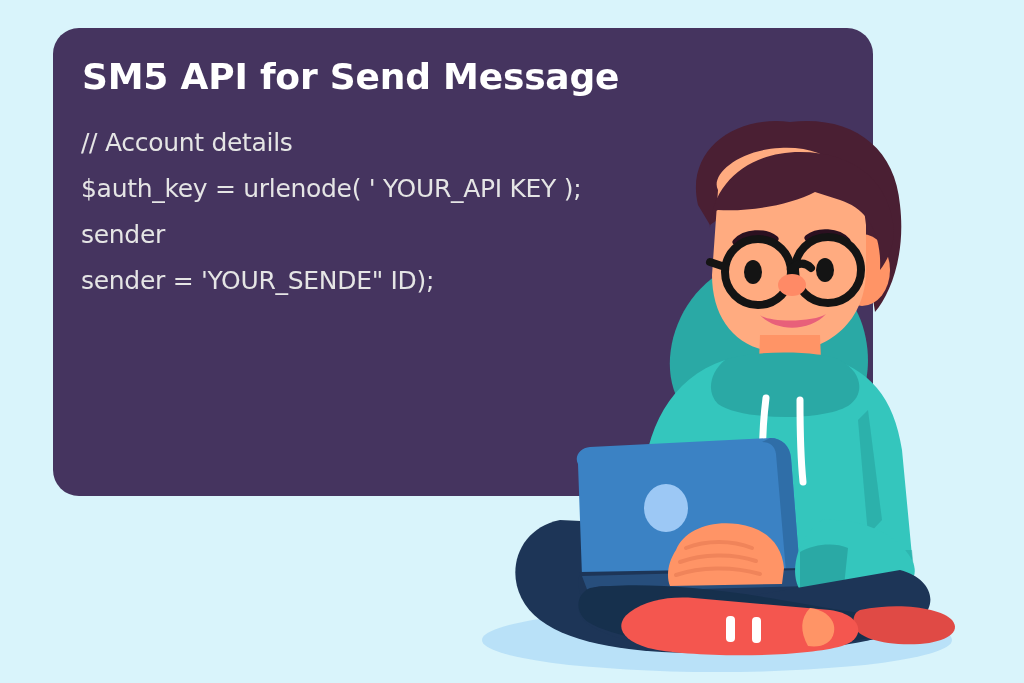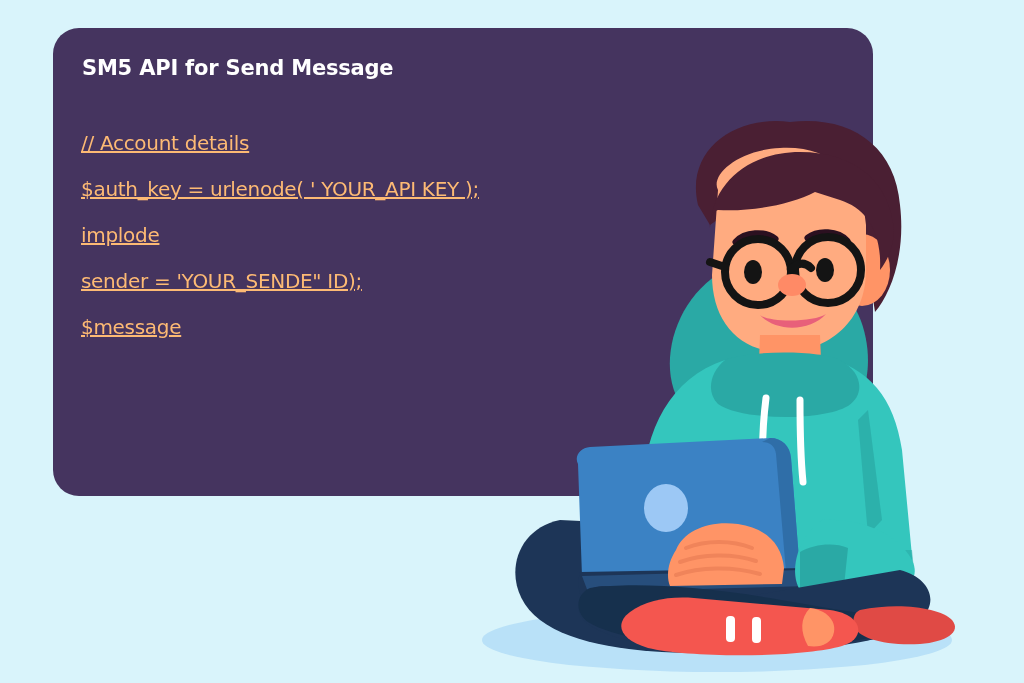--- a/index.html
+++ b/index.html
@@ -40,40 +40,39 @@
     width: 820px;
     height: 468px;
     background: #45345f;
     border-radius: 26px;
   }
   .card-title {
     position: absolute;
     left: 29px;
     top: 28px;
     font-family: "DejaVu Sans", sans-serif;
-    font-size: 21px;
+    font-size: 36px;
     font-weight: bold;
     color: #ffffff;
     letter-spacing: -0.2px;
     white-space: nowrap;
   }
   .code-lines {
     position: absolute;
     left: 28px;
     top: 92px;
     width: 760px;
   }
   .code-line {
     font-family: "DejaVu Sans", sans-serif;
-    font-size: 20px;
-    color: #fdba74;
+    font-size: 25px;
+    color: #e5e5e5;
     line-height: 46px;
     white-space: nowrap;
     letter-spacing: -0.3px;
-    text-decoration: underline;
   }
 
   
   .character {
     position: absolute;
     left: 470px;
     top: 120px;
     width: 500px;
     height: 540px;
   }
@@ -87,23 +86,22 @@
 <div id="stage">
 
   <div class="floor-shadow"></div>
 
   <div class="code-card">
     <div class="card-title">SM5 API for Send Message</div>
 
     <div class="code-lines">
       <div class="code-line">// Account details</div>
       <div class="code-line">$auth_key  = urlenode( ' YOUR_API KEY  );</div>
-      <div class="code-line">implode</div>
+      <div class="code-line">sender</div>
       <div class="code-line">sender = 'YOUR_SENDE"  ID);</div>
-      <div class="code-line">$message</div>
     </div>
   </div>
 
   <div class="character">
     <svg width="500" height="540" viewBox="0 0 500 540" xmlns="http://www.w3.org/2000/svg">
 
       <g>
         <path d="M 90 400 C 40 410 30 470 70 500 C 110 530 190 535 260 532 L 400 520 C 430 515 440 480 415 462 L 300 410 Z" fill="#1d3557"></path>
         <path d="M 150 455 C 200 440 280 440 350 455 C 400 466 420 495 400 515 C 370 535 250 535 180 525 C 120 515 110 470 150 455 Z" fill="#16304d"></path>
       </g>

